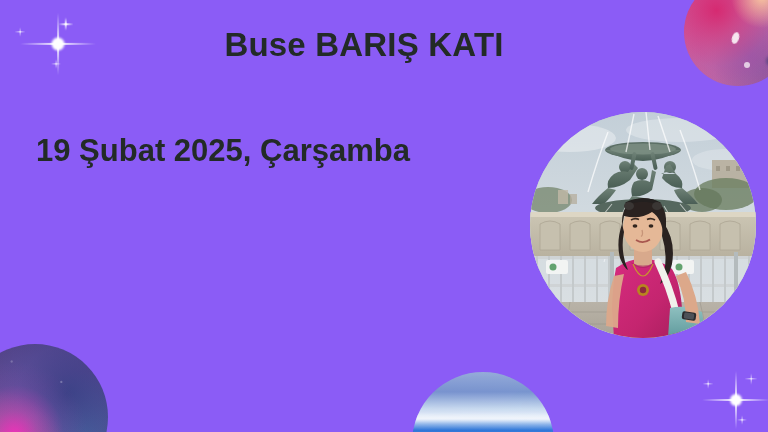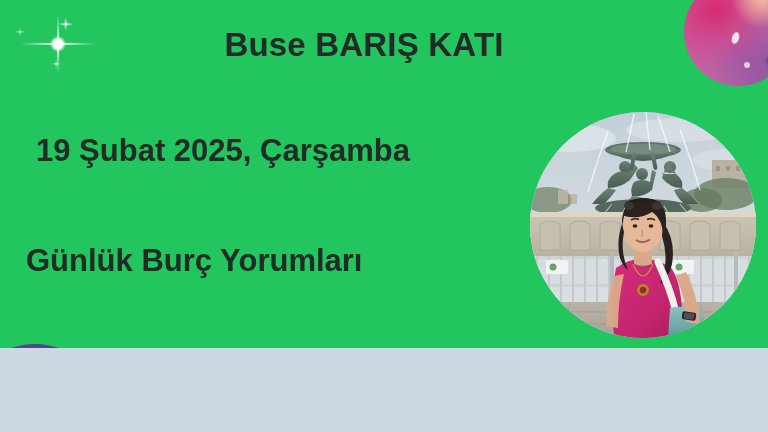--- a/index.html
+++ b/index.html
@@ -3,22 +3,22 @@
 <meta charset="utf-8">
 <style>
   html, body {
     margin: 0;
     padding: 0;
     background: #ccd8e2;
   }
   #canvas {
     position: relative;
     width: 768px;
-    height: 348px;
-    background: #22c55e;
+    height: 432px;
+    background: #8b5cf6;
     overflow: hidden;
     font-family: "Liberation Sans", sans-serif;
   }
 
   
   .planet {
     position: absolute;
     border-radius: 50%;
     overflow: hidden;
   }
@@ -419,15 +419,14 @@
 
       <rect x="152" y="200" width="14" height="8" rx="2" fill="#2b2b2e" transform="rotate(8 159 204)"></rect>
       <rect x="154" y="201" width="10" height="6" rx="1.5" fill="#4d5157" transform="rotate(8 159 204)"></rect>
 
       <path d="M84 164 Q76 188 76 214 L88 216 Q88 188 94 162 Z" fill="#dca88a" opacity="0.95"></path>
     </svg>
   </div>
 
   <div id="title">Buse BARIŞ KATI</div>
   <div id="subtitle-date">19 Şubat 2025, Çarşamba</div>
-  <div id="subtitle-section">Günlük Burç Yorumları</div>
 
 </div>
 
 </body></html>

